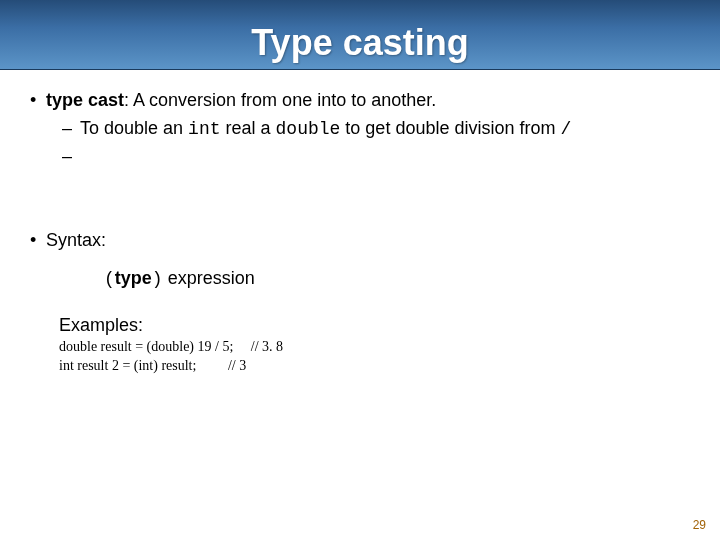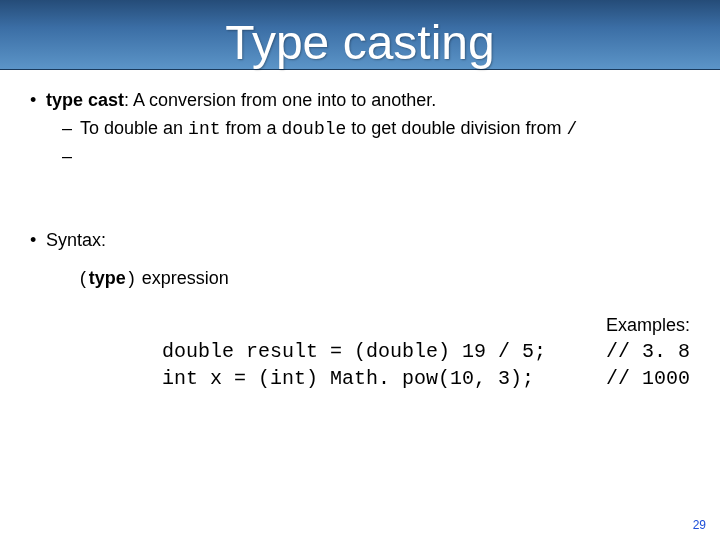--- a/index.html
+++ b/index.html
@@ -14,22 +14,22 @@
   .title-bar {
     background: linear-gradient(to bottom, #254c78 0%, #3b6ea5 40%, #5c95c8 100%);
     height: 70px;
     display: flex;
     align-items: center;
     justify-content: center;
     border-bottom: 1px solid #1a3a5c;
   }
   .title-text {
     color: #fff;
-    font-size: 48px;
-    font-weight: normal;
+    font-size: 36px;
+    font-weight: bold;
     text-shadow: 1px 1px 2px rgba(0,0,0,0.3);
     margin-top: 16px;
   }
   .content {
     padding: 18px 30px 10px 30px;
     color: #000;
     font-size: 18px;
     line-height: 1.35;
   }
   .bullet-row {
@@ -47,39 +47,38 @@
   }
   .sub-dash {
     width: 18px;
     flex-shrink: 0;
   }
   .code {
     font-family: "Courier New", monospace;
   }
   .bold { font-weight: bold; }
   .gap { height: 60px; }
-  .syntax-block { margin-left: 48px; margin-top: 14px; }
+  .syntax-block { margin-left: 74px; margin-top: 14px; }
   .examples-block {
-    margin-left: 48px;
+    margin-left: 29px;
     margin-top: 22px;
     font-size: 18px;
     line-height: 1.35;
-    text-align: right;
   }
   .code-line {
-    font-family: Liberation Mono, monospace;
+    font-family: Liberation Serif, serif;
     white-space: pre;
-    font-size: 20px;
+    font-size: 14px;
   }
   .page-num {
     position: absolute;
     bottom: 8px;
     right: 14px;
     font-size: 12px;
-    color: #1d4ed8;
+    color: #a16207;
     font-family: Arial, sans-serif;
   }
 </style>
 </head>
 <body>
 
 <div class="title-bar">
   <div class="title-text">Type casting</div>
 </div>
 
@@ -88,21 +87,21 @@
   <div class="bullet-row">
     <div class="bullet-dot">•</div>
     <div>
       <span class="bold">type cast</span><span>: A conversion from one into to another.</span>
     </div>
   </div>
 
   <div class="sub-row">
     <div class="sub-dash">–</div>
     <div>
-      <span>To double an </span><span class="code">int</span><span> from a </span><span class="code">double</span><span> to get double division from </span><span class="code">/</span>
+      <span>To double an </span><span class="code">int</span><span> real a </span><span class="code">double</span><span> to get double division from </span><span class="code">/</span>
     </div>
   </div>
 
   <div class="sub-row">
     <div class="sub-dash">–</div>
   </div>
 
   <div class="gap"></div>
 
   <div class="bullet-row">
@@ -110,18 +109,18 @@
     <div>Syntax:</div>
   </div>
 
   <div class="syntax-block">
     <span class="code">(</span><span class="bold">type</span><span class="code">)</span><span> expression</span>
   </div>
 
   <div class="examples-block">
     <div>Examples:</div>
     <div class="code-line">double result = (double) 19 / 5;     // 3. 8</div>
-    <div class="code-line">int x = (int) Math. pow(10, 3);      // 1000</div>
+    <div class="code-line">int result 2 = (int) result;         // 3</div>
   </div>
 
 </div>
 
 <div class="page-num">29</div>
 
 </body></html>

